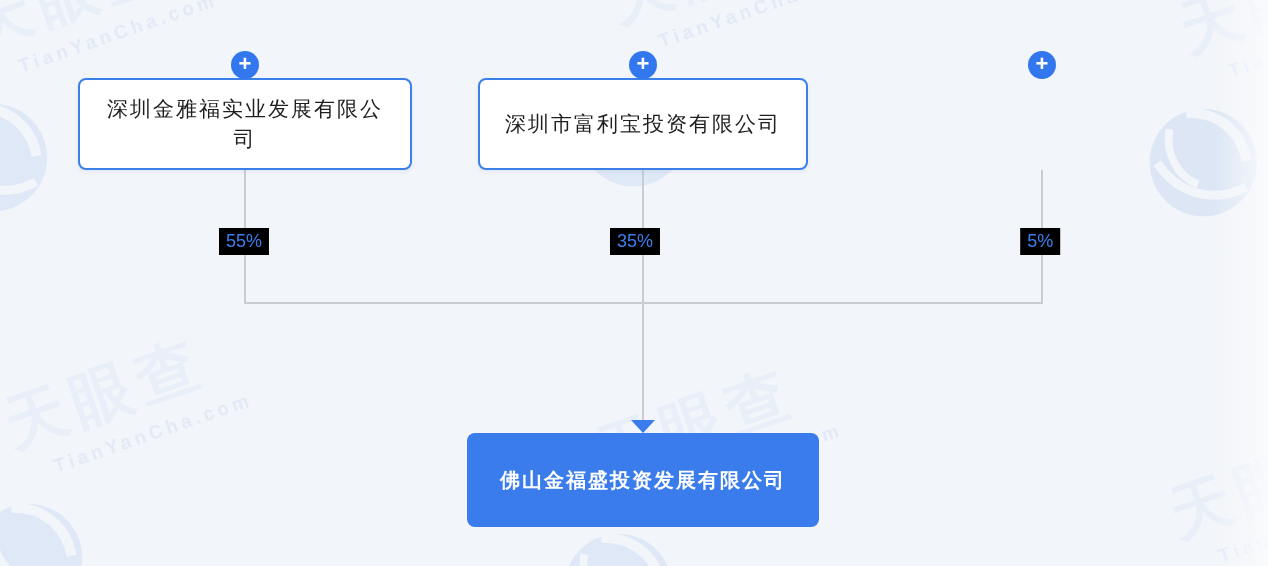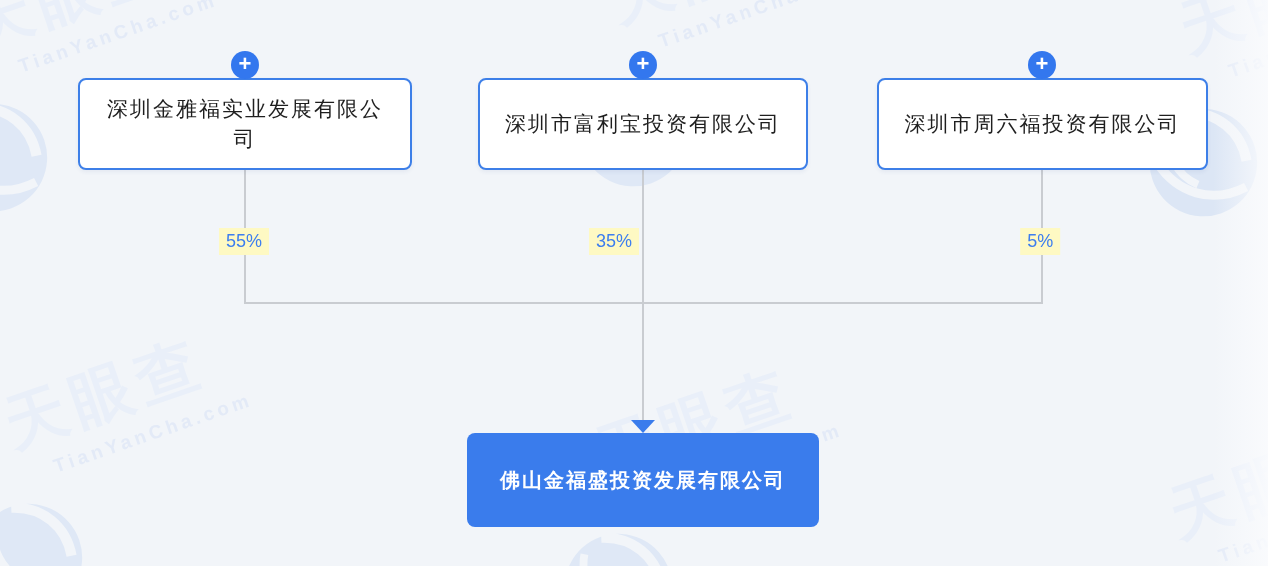--- a/index.html
+++ b/index.html
@@ -35,21 +35,21 @@
     box-shadow:0 2px 4px rgba(40,70,140,0.07);
   }
   .plus{
     position:absolute;width:28px;height:28px;border-radius:50%;
     background:#3377EE;color:#FFFFFF;z-index:4;cursor:pointer;
     display:flex;align-items:center;justify-content:center;
     font-size:22px;font-weight:700;line-height:1;padding-bottom:2px;box-sizing:border-box;
   }
   .percent{
     position:absolute;transform:translateX(-52%);z-index:2;
-    background:#fef9c3;padding:3px 7px;
+    background:#000000;padding:3px 7px;
     color:#3D7EEF;font-size:18px;font-weight:400;
   }
   .target{
     position:absolute;box-sizing:border-box;z-index:3;
     background:#3A7CEC;border-radius:8px;cursor:pointer;
     display:flex;align-items:center;justify-content:center;text-align:center;
     color:#FFFFFF;font-size:20px;font-weight:700;letter-spacing:2px;
   }
   .right-fade{
     position:absolute;top:0;right:0;width:55px;height:566px;z-index:6;pointer-events:none;
@@ -123,31 +123,28 @@
   </div>
 
   <div class="vline" style="left:244px;top:170px;height:132px;"></div>
   <div class="vline" style="left:642px;top:170px;height:132px;"></div>
   <div class="vline" style="left:1041px;top:170px;height:132px;"></div>
   <div class="hline" style="left:244px;top:302px;width:799px;"></div>
   <div class="vline" style="left:642px;top:302px;height:119px;"></div>
   <div class="arrow-down" style="left:631px;top:420px;"></div>
 
   <div class="percent" style="left:245px;top:228px;">55%</div>
-  <div class="percent" style="left:615px;top:228px;text-align:right;">35%</div>
+  <div class="percent" style="left:636px;top:228px;text-align:right;">35%</div>
   <div class="percent" style="left:1041px;top:228px;">5%</div>
 
   <div class="node" style="left:478px;top:78px;width:330px;height:92px;">
     <span>深圳市富利宝投资有限公司</span>
   </div>
   <div class="node" style="left:78px;top:78px;width:334px;height:92px;">
     <span>深圳金雅福实业发展有限公司</span>
-  </div>
-  <div class="node" style="left:877px;top:78px;width:331px;height:92px;">
-    <span>深圳市周六福投资有限公司</span>
   </div>
 
   <div class="plus" style="left:231px;top:51px;">+</div>
   <div class="plus" style="left:629px;top:51px;">+</div>
   <div class="plus" style="left:1028px;top:51px;">+</div>
 
   <div class="target" style="left:467px;top:433px;width:352px;height:94px;">
     <span>佛山金福盛投资发展有限公司</span>
   </div>
 

